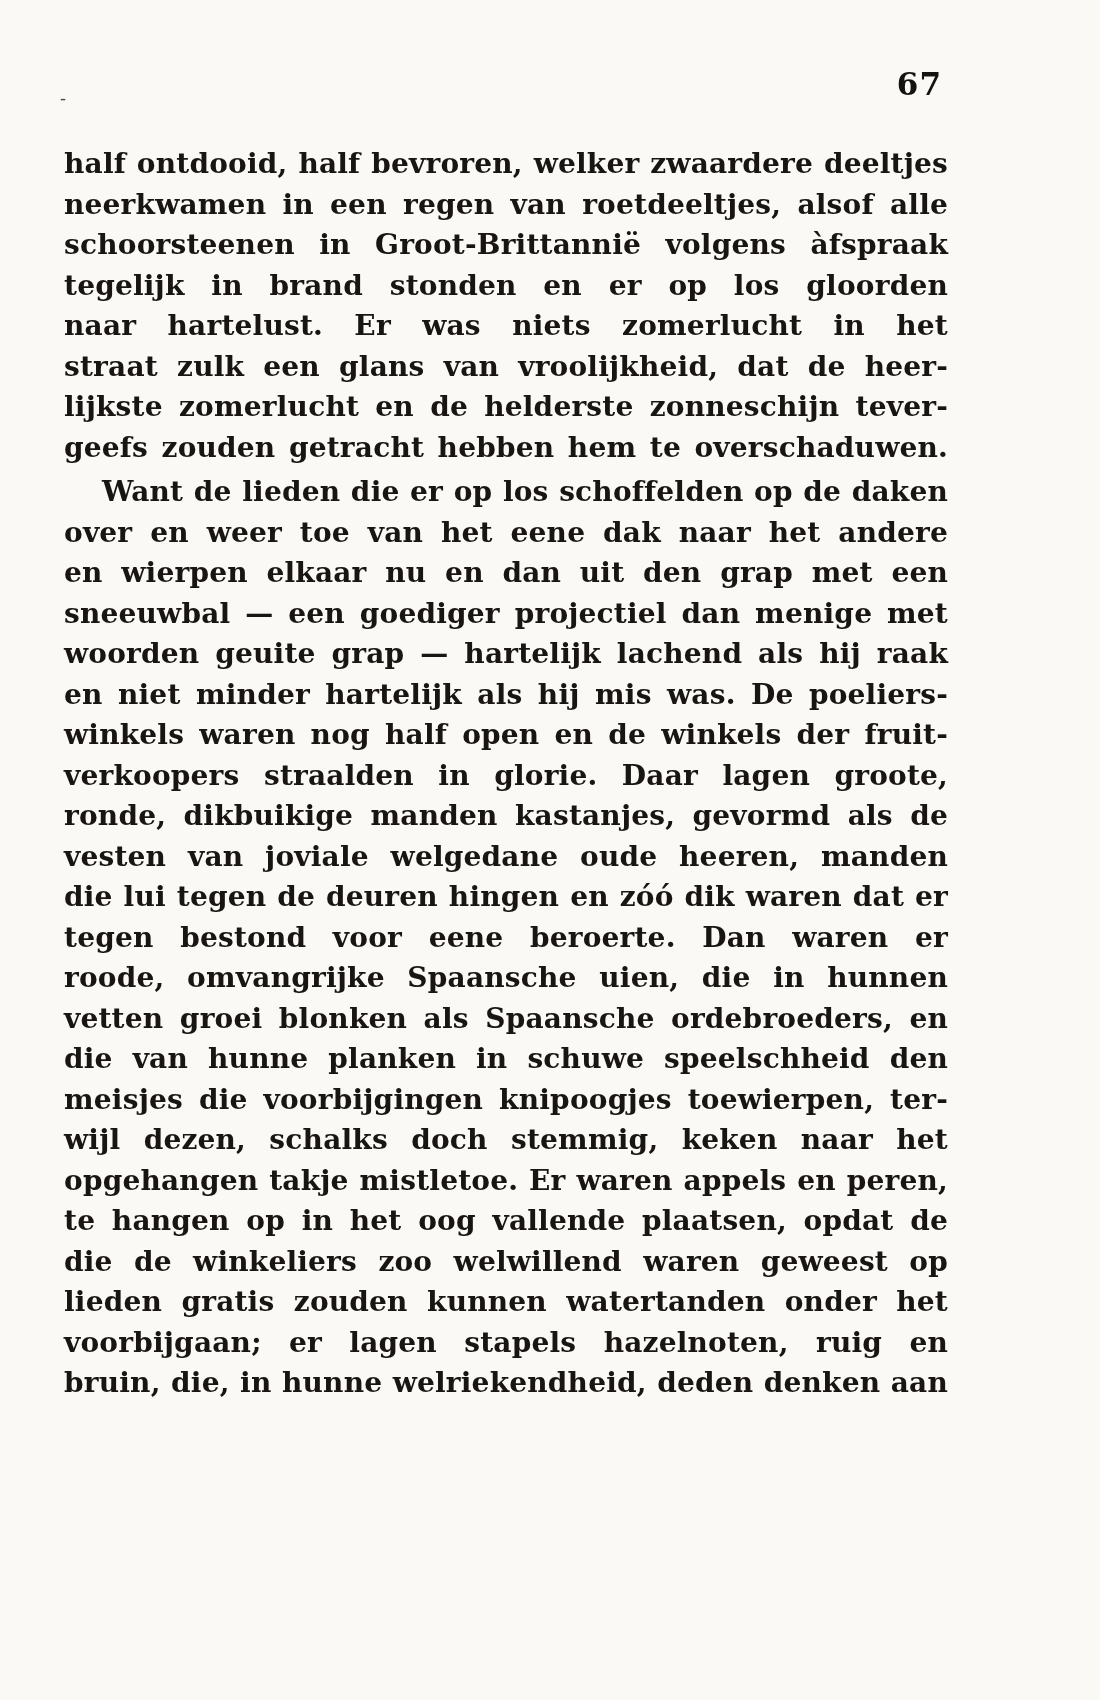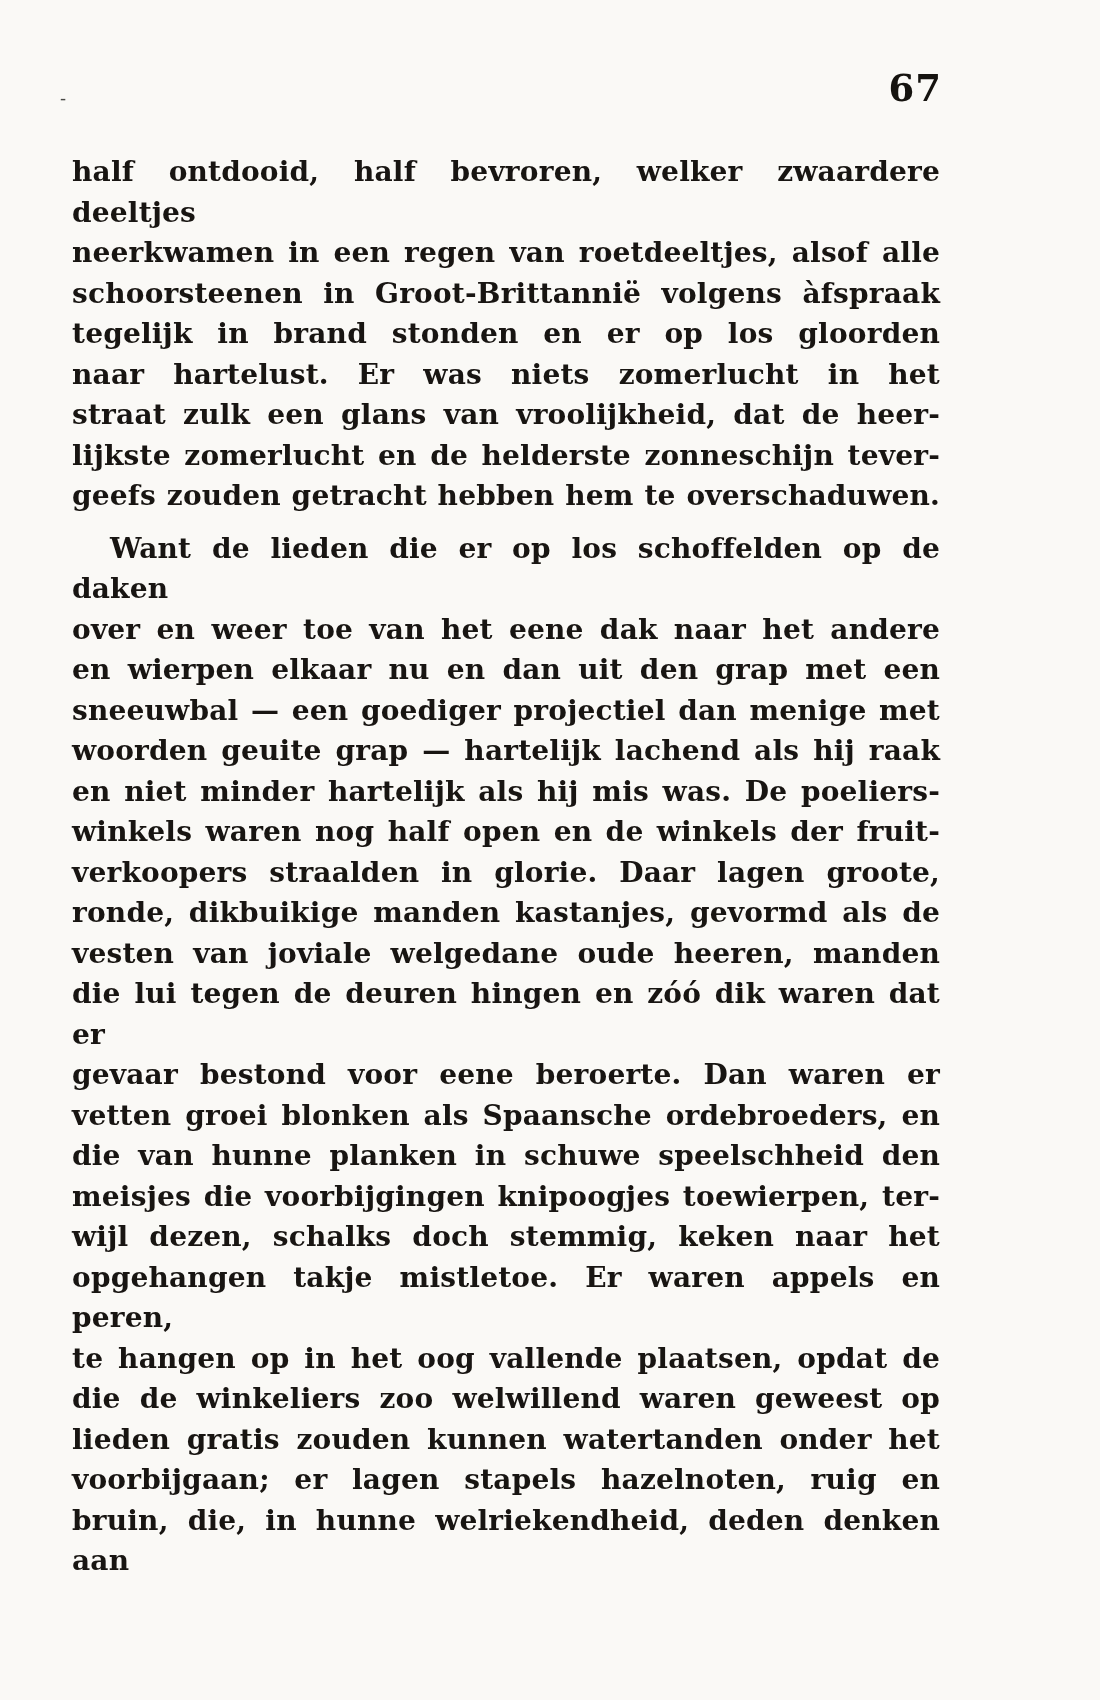--- a/index.html
+++ b/index.html
@@ -13,40 +13,40 @@
     height: 1700px;
     background: #faf9f6;
     overflow: hidden;
     font-family: "DejaVu Serif", "Liberation Serif", serif;
     color: #181614;
   }
   .page-number {
     position: absolute;
     top: 66px;
     right: 158px;
-    font-size: 37px;
+    font-size: 31px;
     font-weight: 700;
     letter-spacing: 1px;
     color: #15130f;
   }
   .margin-mark {
     position: absolute;
     top: 88px;
     left: 60px;
     font-size: 18px;
     color: #4a4a46;
   }
   .text-block {
     position: absolute;
     top: 140px;
     left: 60px;
     width: 892px;
   }
   .paragraph {
-    margin: 12px;
+    margin: 4px;
     padding: 0;
   }
   .line {
     font-size: 28px;
     font-weight: 600;
     line-height: 40.5px;
     text-align: justify;
     text-align-last: justify;
     white-space: normal;
     letter-spacing: 0.2px;
@@ -83,21 +83,22 @@
       <div class="line">over en weer toe van het eene dak naar het andere</div>
       <div class="line">en wierpen elkaar nu en dan uit den grap met een</div>
       <div class="line">sneeuwbal — een goediger projectiel dan menige met</div>
       <div class="line">woorden geuite grap — hartelijk lachend als hij raak</div>
       <div class="line">en niet minder hartelijk als hij mis was. De poeliers-</div>
       <div class="line">winkels waren nog half open en de winkels der fruit-</div>
       <div class="line">verkoopers straalden in glorie. Daar lagen groote,</div>
       <div class="line">ronde, dikbuikige manden kastanjes, gevormd als de</div>
       <div class="line">vesten van joviale welgedane oude heeren, manden</div>
       <div class="line">die lui tegen de deuren hingen en zóó dik waren dat er</div>
-      <div class="line">gevaar bestond voor eene beroerte. Dan waren er</div>
+      <div class="line">tegen bestond voor eene beroerte. Dan waren er</div>
+      <div class="line">roode, omvangrijke Spaansche uien, die in hunnen</div>
       <div class="line">vetten groei blonken als Spaansche ordebroeders, en</div>
       <div class="line">die van hunne planken in schuwe speelschheid den</div>
       <div class="line">meisjes die voorbijgingen knipoogjes toewierpen, ter-</div>
       <div class="line">wijl dezen, schalks doch stemmig, keken naar het</div>
       <div class="line">opgehangen takje mistletoe. Er waren appels en peren,</div>
       <div class="line">te hangen op in het oog vallende plaatsen, opdat de</div>
       <div class="line">die de winkeliers zoo welwillend waren geweest op</div>
       <div class="line">lieden gratis zouden kunnen watertanden onder het</div>
       <div class="line">voorbijgaan; er lagen stapels hazelnoten, ruig en</div>
       <div class="line">bruin, die, in hunne welriekendheid, deden denken aan</div>

